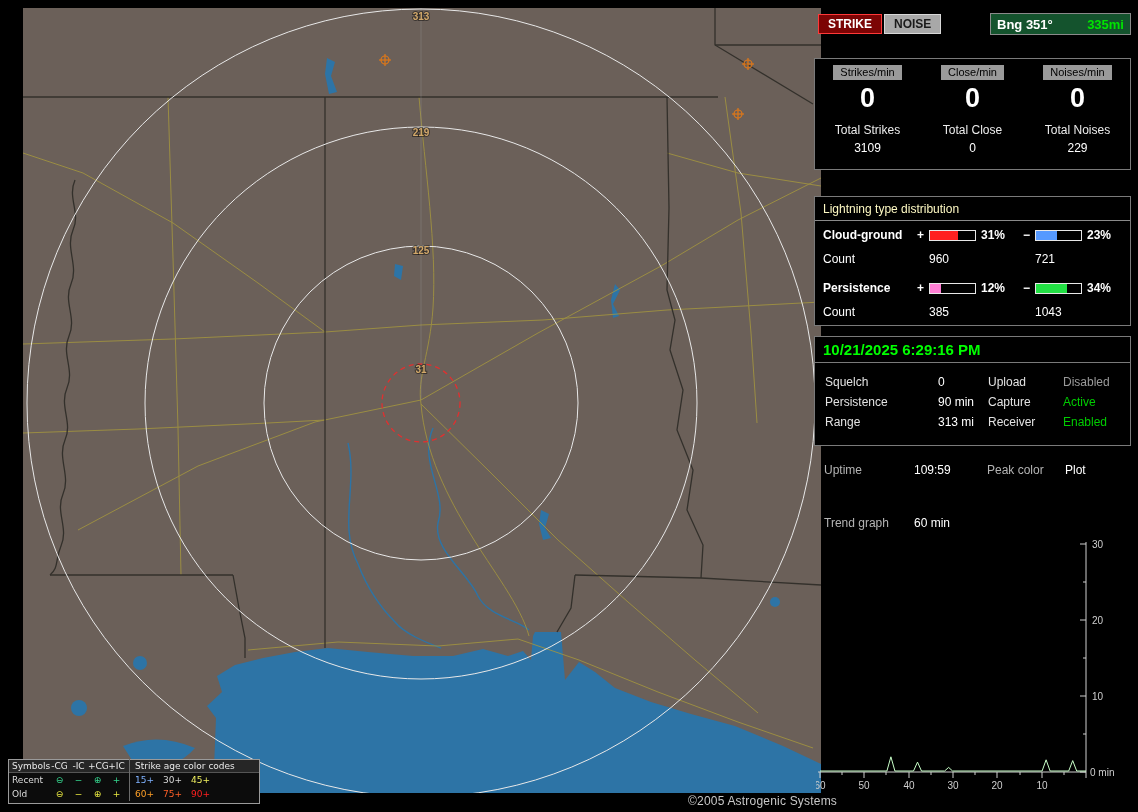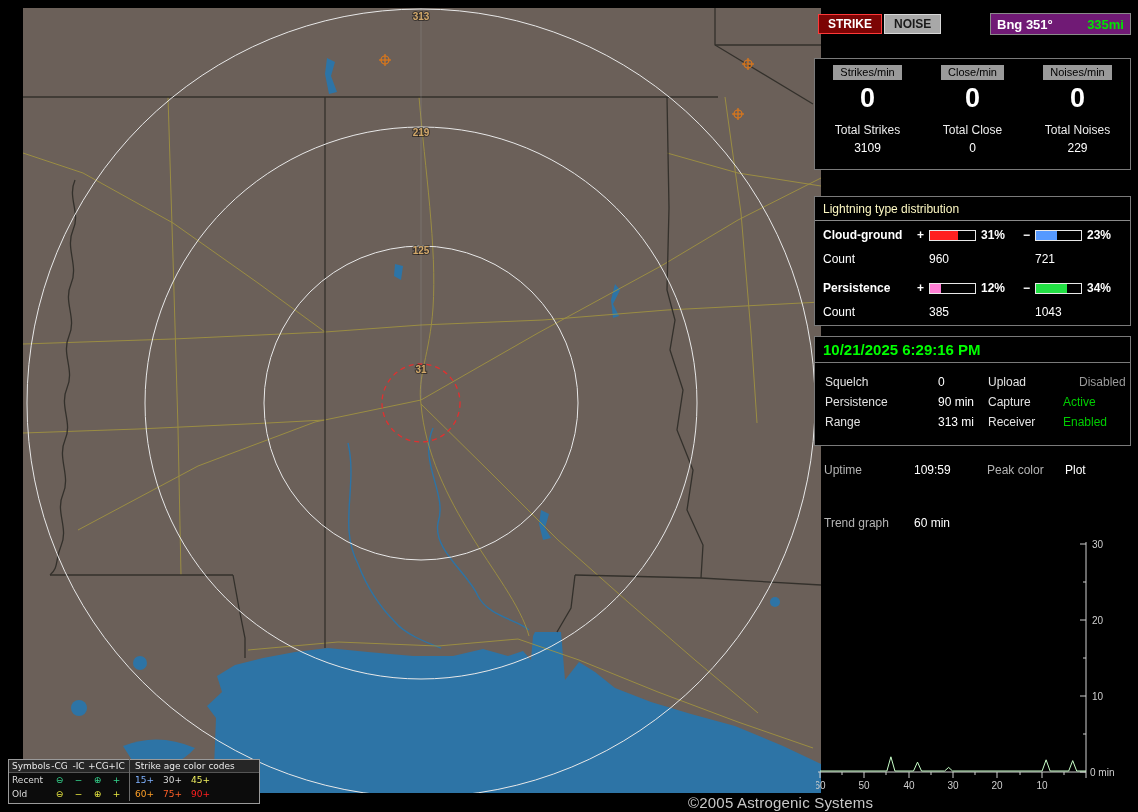--- a/index.html
+++ b/index.html
@@ -1,39 +1,39 @@
 <!DOCTYPE html>
 <html><head>
 <meta charset="utf-8">
 <style>
   *{margin:0;padding:0;box-sizing:border-box}
   html,body{width:1138px;height:812px;background:#000;overflow:hidden;
     font-family:"Liberation Sans",sans-serif;color:#fff;position:relative}
   
   .map{position:absolute;left:23px;top:8px;width:798px;height:785px;background:#6b6059}
-  .copyright{position:absolute;left:688px;top:794px;font-size:15px;color:#c8c8c8;letter-spacing:.2px}
+  .copyright{position:absolute;left:688px;top:794px;font-size:12px;color:#c8c8c8;letter-spacing:.2px}
   
   .legend{position:absolute;left:8px;top:759px;width:252px;height:45px;background:#0c0c0c;
     border:1px solid #9a9a9a;font-family:"DejaVu Sans",sans-serif;font-size:9px;color:#ddd;z-index:6}
   .lg-row{display:flex;align-items:center;height:14px;padding:0 3px;line-height:14px}
   .lg-head{background:#262626;border-bottom:1px solid #555;height:13px;color:#e8e8e8}
   .lg-label{width:38px}
   .lg-sym{width:19px;text-align:center}
   .lg-ages{flex:1;border-left:1px solid #6a6a6a;margin-left:3px;padding-left:5px;display:flex;gap:9px;white-space:nowrap}
   .lg-head .lg-ages{gap:0}
   
   .panel{position:absolute;left:812px;top:0;width:326px;height:812px;font-size:12px}
   .box{position:absolute;border:1px solid #7a7a7a;background:#000}
   
   .btn{position:absolute;top:14px;height:20px;line-height:18px;text-align:center;
     font-weight:bold;font-size:12px;padding:0 9px;cursor:default}
   .btn-strike{left:6px;background:#7c0404;border:1px solid #ff3838;color:#fff}
   .btn-noise{left:72px;background:#a8a8a8;border:1px solid #d8d8d8;color:#1a1a1a}
   .bearing{position:absolute;left:178px;top:13px;width:141px;height:22px;border:1px solid #8a8a8a;
-    background:#701a75;display:flex;align-items:center;justify-content:space-between;
+    background:#14532d;display:flex;align-items:center;justify-content:space-between;
     padding:0 6px;font-weight:bold;font-size:13px}
   .bearing .rng{color:#00e400}
   
   .rates{left:2px;top:58px;width:317px;height:112px}
   .rcol{position:absolute;top:0;width:105px;height:100%;text-align:center}
   .rchip{display:inline-block;margin-top:6px;background:#9a9a9a;color:#000;
     font-size:11px;padding:1px 7px;line-height:13px}
   .rzero{font-size:27px;font-weight:bold;margin-top:3px}
   .rtlab{font-size:12px;color:#ececec;margin-top:9px}
   .rtval{font-size:12px;color:#fff;margin-top:4px}
@@ -261,21 +261,21 @@
       <span class="cv" style="left:220px">1043</span>
     </div>
   </div>
 
   <div class="box status">
     <div class="dt">10/21/2025 6:29:16 PM</div>
     <div class="srow" style="top:36px">
       <span class="c1">Squelch</span>
       <span class="c2">0</span>
       <span class="c3">Upload</span>
-      <span class="c4" style="color: rgb(154, 154, 154); margin-left: 16px;">Disabled</span>
+      <span class="c4" style="color: rgb(154, 154, 154);">Disabled</span>
     </div>
     <div class="srow" style="top:56px">
       <span class="c1">Persistence</span>
       <span class="c2">90 min</span>
       <span class="c3">Capture</span>
       <span class="c4" style="color: rgb(0, 204, 0);">Active</span>
     </div>
     <div class="srow" style="top:76px">
       <span class="c1">Range</span>
       <span class="c2">313 mi</span>

